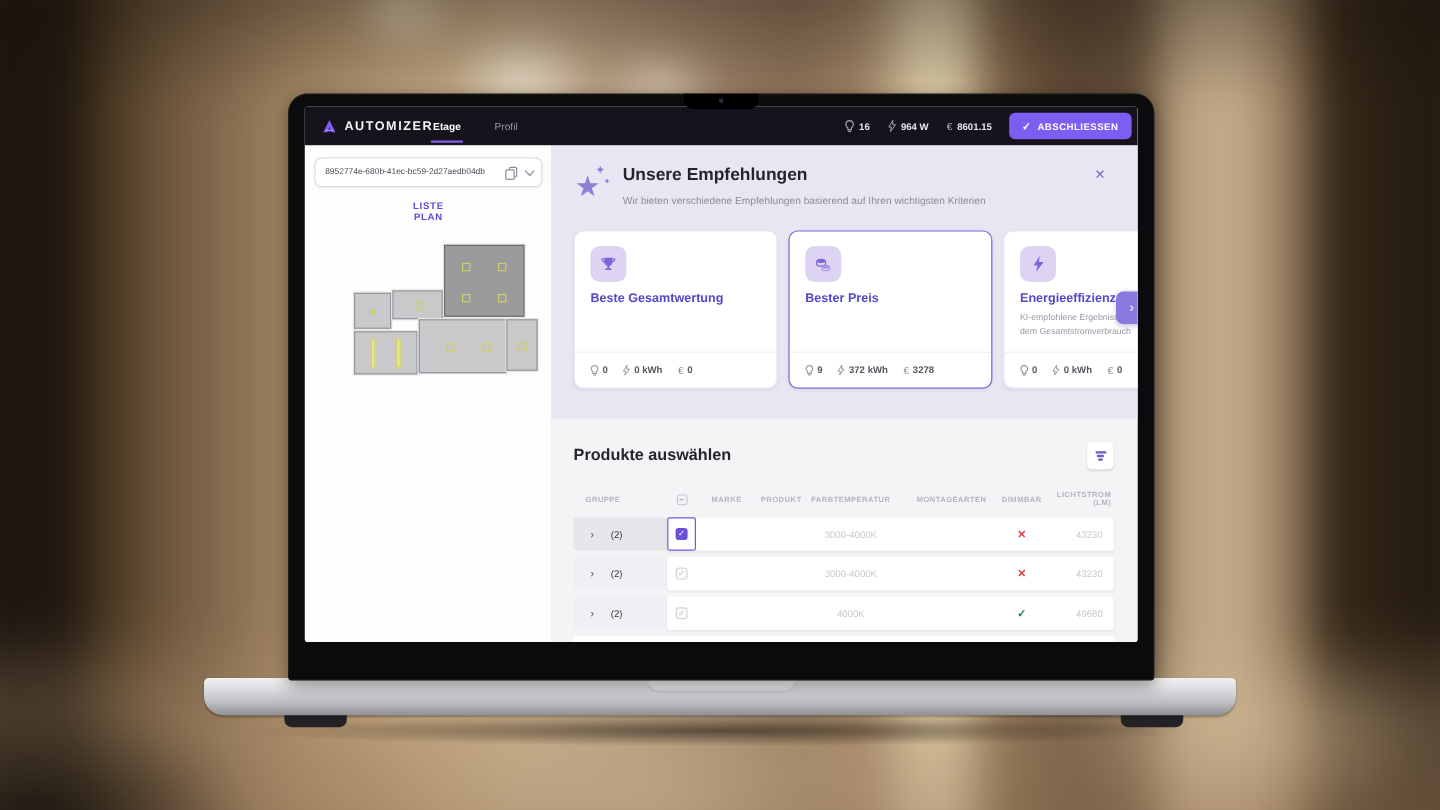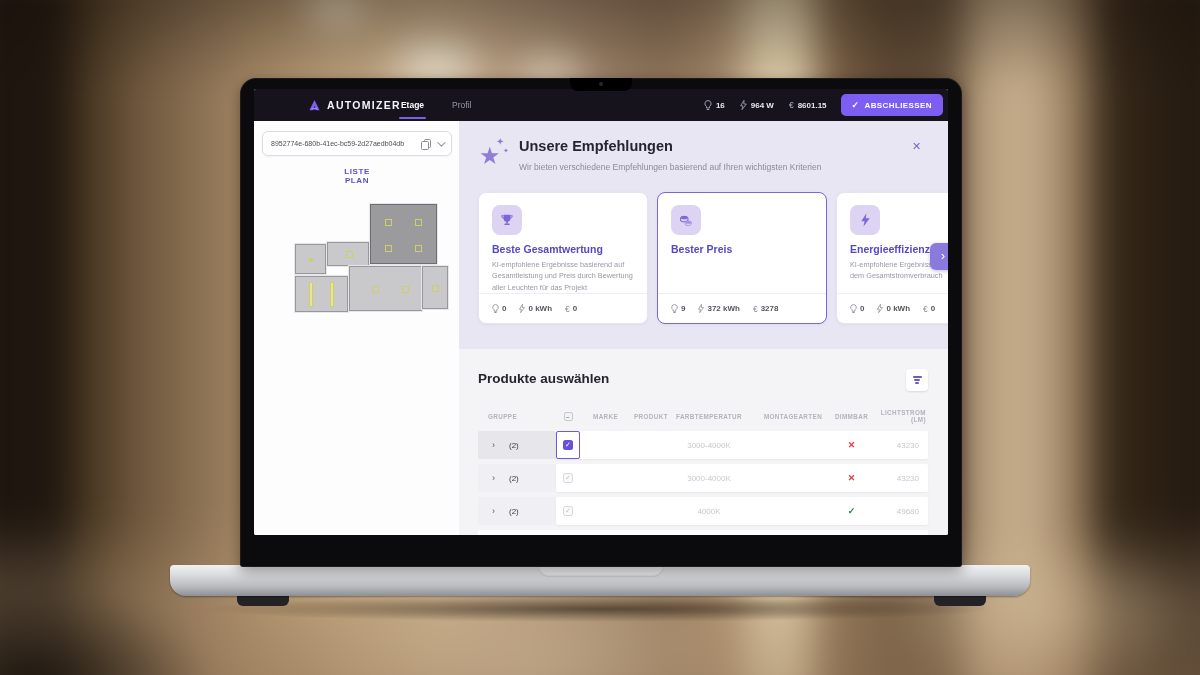--- a/index.html
+++ b/index.html
@@ -38,21 +38,21 @@
   .screen { position:absolute; left:240px; top:78px; width:722px; height:489px; background:#0b0b0d;
     border-radius:16px 16px 3px 3px; box-shadow:inset 0 0 0 1px rgba(255,255,255,.07), 0 4px 14px rgba(10,6,3,.4); overflow:hidden; }
   .notch { position:absolute; left:50%; transform:translateX(-50%); top:0; width:62px; height:13px; background:#000; border-radius:0 0 8px 8px; z-index:30; }
   .notch .cam { position:absolute; left:50%; top:4px; transform:translateX(-50%); width:4px; height:4px; border-radius:50%; background:#1d2a38; }
 
   
   .app { position:absolute; left:14px; top:11px; width:694px; height:446px; background:#f4f3f6; overflow:hidden; border-radius:2px; }
 
   
   .topbar { position:absolute; left:0; top:0; width:694px; height:32px; background:#16131c; display:flex; align-items:center; color:#fff; z-index:5; }
-  .brand { display:flex; align-items:center; gap:6px; padding-left:14px;margin-left:40px; }
+  .brand { display:flex; align-items:center; gap:6px; padding-left:14px; }
   .brand .logo { width:13px; height:13px; }
   .brand .name { font-size:10.5px; font-weight:bold; letter-spacing:1.3px; color:#f5f4f8; }
   .nav { display:flex; gap:28px; height:32px; align-items:center; }
   .nav .tab { position:relative; font-size:8.5px; height:32px; display:flex; align-items:center; cursor:pointer; }
   .nav .tab.active { color:#fff; font-weight:bold; }
   .nav .tab.idle { color:#9a96a6; }
   .nav .tab.active::after { content:""; position:absolute; left:-2px; right:-2px; bottom:2px; height:2.5px; background:#7b61e8; border-radius:2px; }
   .tstats { margin-left:auto; display:flex; align-items:center; gap:15px; }
   .tstat { display:flex; align-items:center; gap:4px; font-size:8px; color:#e8e6ee; font-weight:bold; }
   .tstat svg { display:block; }
@@ -265,21 +265,20 @@
             <div class="card">
               <div class="cicon">
                 <svg width="14" height="14" viewBox="0 0 16 16">
                     <path d="M4 2h8v4a4 4 0 0 1-8 0V2z" fill="#7b68d8"></path>
                     <path d="M3.6 3H2a2.4 2.4 0 0 0 2.4 2.8M12.4 3H14a2.4 2.4 0 0 1-2.4 2.8" stroke="#7b68d8" stroke-width="1.1" fill="none"></path>
                     <rect x="7" y="9.5" width="2" height="2.5" fill="#7b68d8"></rect>
                     <rect x="5" y="12" width="6" height="1.6" rx=".6" fill="#7b68d8"></rect>
                   </svg>
               </div>
               <div class="ctitle">Beste Gesamtwertung</div>
-              <div class="cdesc">KI-empfohlene Ergebnisse basierend auf Gesamtleistung und Preis durch Bewertung aller Leuchten für das Projekt</div>
               <div class="cfoot">
                 <span class="cstat">
                   <svg width="7" height="10" viewBox="0 0 10 14">
                       <path d="M5 .7a4 4 0 0 0-1.9 7.5v2h3.8v-2A4 4 0 0 0 5 .7z" fill="none" stroke="#8d8a98" stroke-width="1.2"></path>
                       <rect x="3.2" y="11.4" width="3.6" height="1.3" rx=".6" fill="#8d8a98"></rect>
                     </svg>
                   <span>0</span>
                 </span>
                 <span class="cstat">
                   <svg width="6" height="9" viewBox="0 0 8 12">

